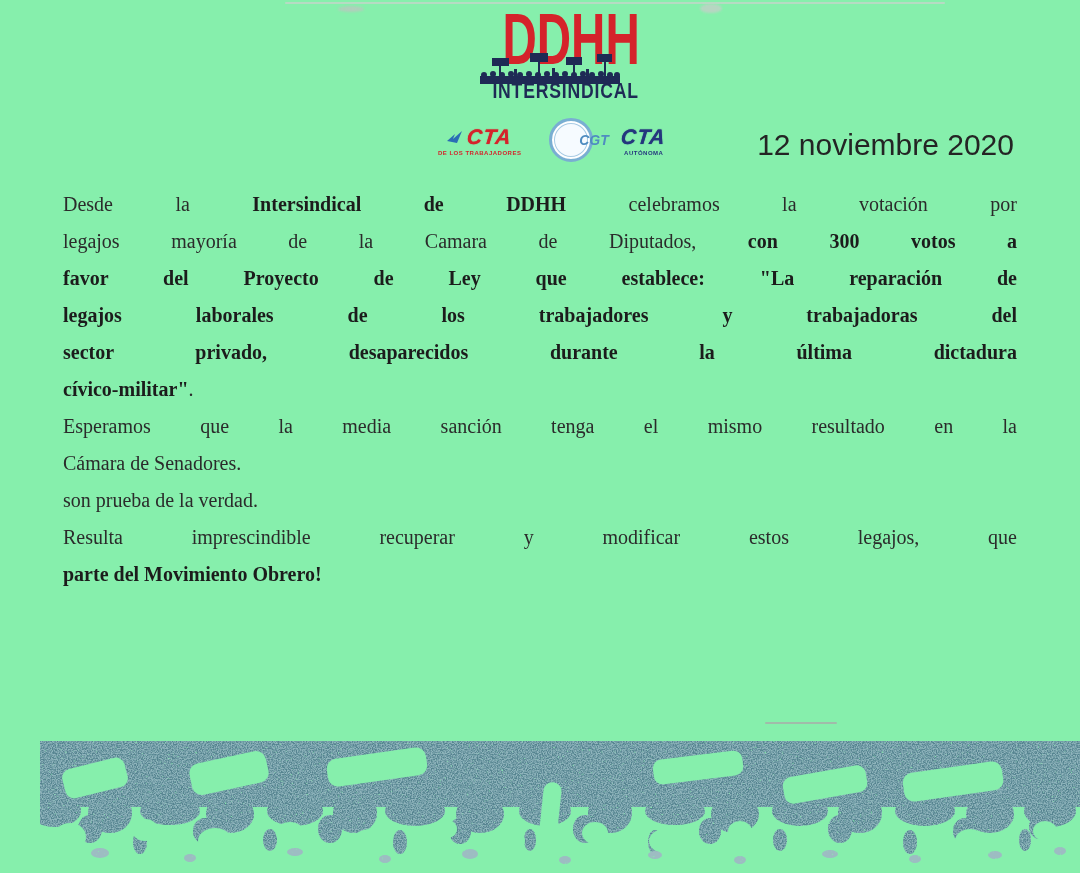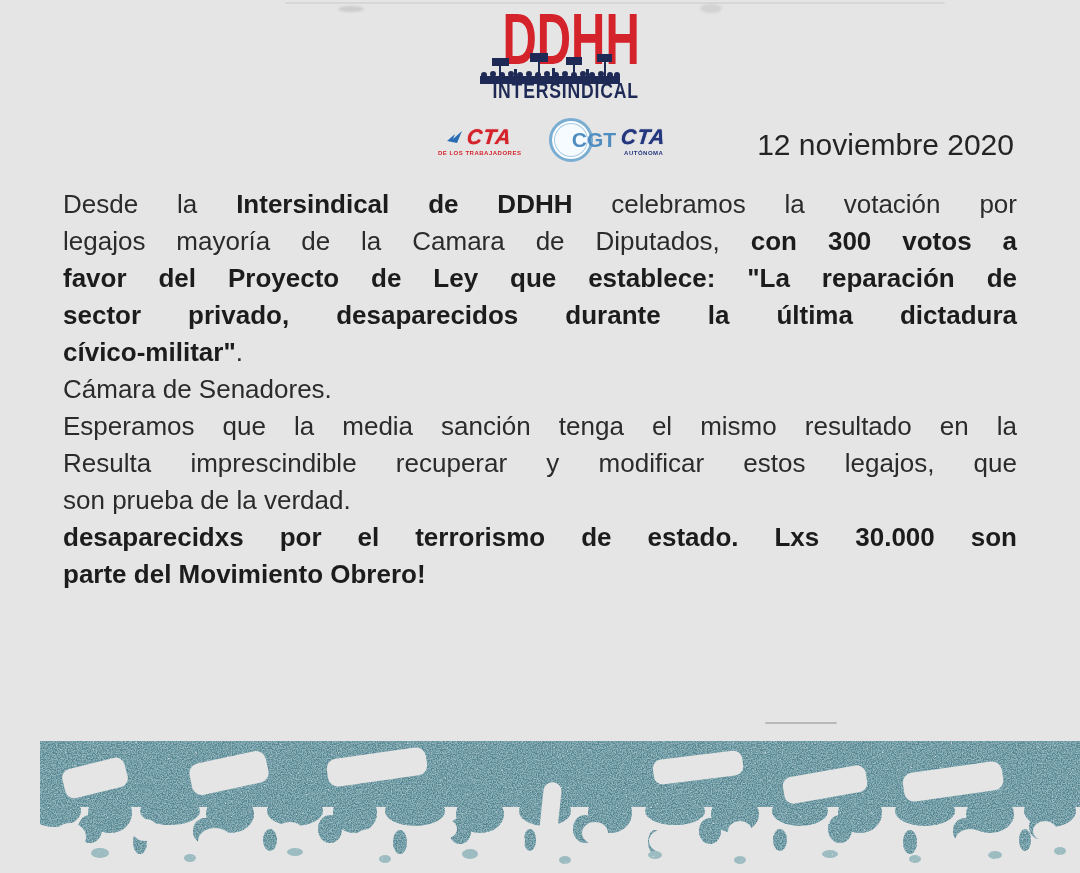--- a/index.html
+++ b/index.html
@@ -1,18 +1,18 @@
 <!DOCTYPE html>
 <html><head>
 <meta charset="utf-8">
 <style>
   html,body { margin:0; padding:0; background:#ffffff; }
   .page {
     position:relative; width:1080px; height:873px;
-    background:#e5e5e5; overflow:hidden;
+    background:#86efac; overflow:hidden;
     font-family:"Liberation Sans", sans-serif;
   }
 
   
   .top-line { position:absolute; top:2px; left:285px; width:660px; height:2px;
               background:#cfcfcf; opacity:.65; border-radius:2px; }
   .smudge { position:absolute; border-radius:50%; filter:blur(1.2px); }
   .smudge.s1 { left:338px; top:6px; width:26px; height:6px; background:#c2c2c2; opacity:.7; }
   .smudge.s2 { left:700px; top:4px; width:22px; height:9px; background:#cccccc; opacity:.7; }
   .footer-line { position:absolute; left:765px; top:722px; width:72px; height:2px;
@@ -44,28 +44,28 @@
   .cta-word.blue { color:#24367d; text-shadow:0 0 1px #24367d; }
   .cta-subtext { font-size:6px; font-weight:bold; letter-spacing:.5px; margin-top:1px; }
   .cta-subtext.red { color:#d5232b; }
   .cta-subtext.blue { color:#24367d; }
   .cgt-circle {
     width:38px; height:38px; border-radius:50%;
     border:3px solid #79aed2; background:#f6fbff;
     display:flex; align-items:center; justify-content:center;
     box-shadow:inset 0 0 0 2px #ffffff, inset 0 0 0 3px #a8cbe4;
   }
-  .cgt-circle span { font-size:21px; font-weight:bold; color:#4f8cc0;padding-left:45px; }
+  .cgt-circle span { font-size:14px; font-weight:bold; font-style:italic; color:#4f8cc0;padding-left:45px; }
 
   
   .date { position:absolute; top:128px; right:66px; font-size:30px; color:#242424; }
 
   
   .body-text { position:absolute; left:63px; top:186px; width:954px;
-               font-size:26px; color:#2b2b2b; }
+               font-size:20px; color:#2b2b2b;font-family:Liberation Serif, serif; }
   .body-text .line { text-align:justify; text-align-last:justify; line-height:37px; }
   .body-text .line.last { text-align-last:left; }
   .body-text .b { font-weight:bold; color:#1c1c1c; }
 
   
   .crowd-strip { position:absolute; left:40px; top:727px; width:1040px; height:140px; }
 </style>
 </head>
 <body>
 
@@ -134,27 +134,27 @@
       <div class="cta-subtext blue">AUTÓNOMA</div>
     </div>
   </div>
 
   <div class="date">12 noviembre 2020</div>
 
   <main class="body-text">
       <div class="line"><span>Desde la </span><span class="b">Intersindical de DDHH</span><span> celebramos la votación por</span></div>
       <div class="line"><span>legajos mayoría de la Camara de Diputados, </span><span class="b">con 300 votos a</span></div>
       <div class="line"><span class="b">favor del Proyecto de Ley que establece: "La reparación de</span></div>
+      <div class="line"><span class="b">legajos laborales de los trabajadores y trabajadoras del</span></div>
       <div class="line"><span class="b">sector privado, desaparecidos durante la última dictadura</span></div>
       <div class="line last"><span class="b">cívico-militar"</span><span>.</span></div>
+      <div class="line"><span>Esperamos que la media sanción tenga el mismo resultado en la</span></div>
       <div class="line last"><span>Cámara de Senadores.</span></div>
-      <div class="line"><span>Esperamos que la media sanción tenga el mismo resultado en la</span></div>
+      <div class="line last"><span>son prueba de la verdad.</span></div>
       <div class="line"><span>Resulta imprescindible recuperar y modificar estos legajos, que</span></div>
-      <div class="line last"><span>son prueba de la verdad.</span></div>
-      <div class="line"><span class="b">desaparecidxs por el terrorismo de estado. Lxs 30.000 son</span></div>
       <div class="line last"><span class="b">parte del Movimiento Obrero!</span></div>
     </main>
 
   <svg class="crowd-strip" viewBox="0 0 1040 140">
     <defs>
       <filter id="g1" x="-5%" y="-5%" width="110%" height="110%">
         <feTurbulence type="fractalNoise" baseFrequency="0.45" numOctaves="2" seed="4" result="n"></feTurbulence>
         <feColorMatrix in="n" type="matrix" values="0 0 0 0 0  0 0 0 0 0  0 0 0 0 0  1.9 1.9 1.9 0 -1.3" result="a"></feColorMatrix>
         <feComposite in="SourceGraphic" in2="a" operator="in"></feComposite>
       </filter>

